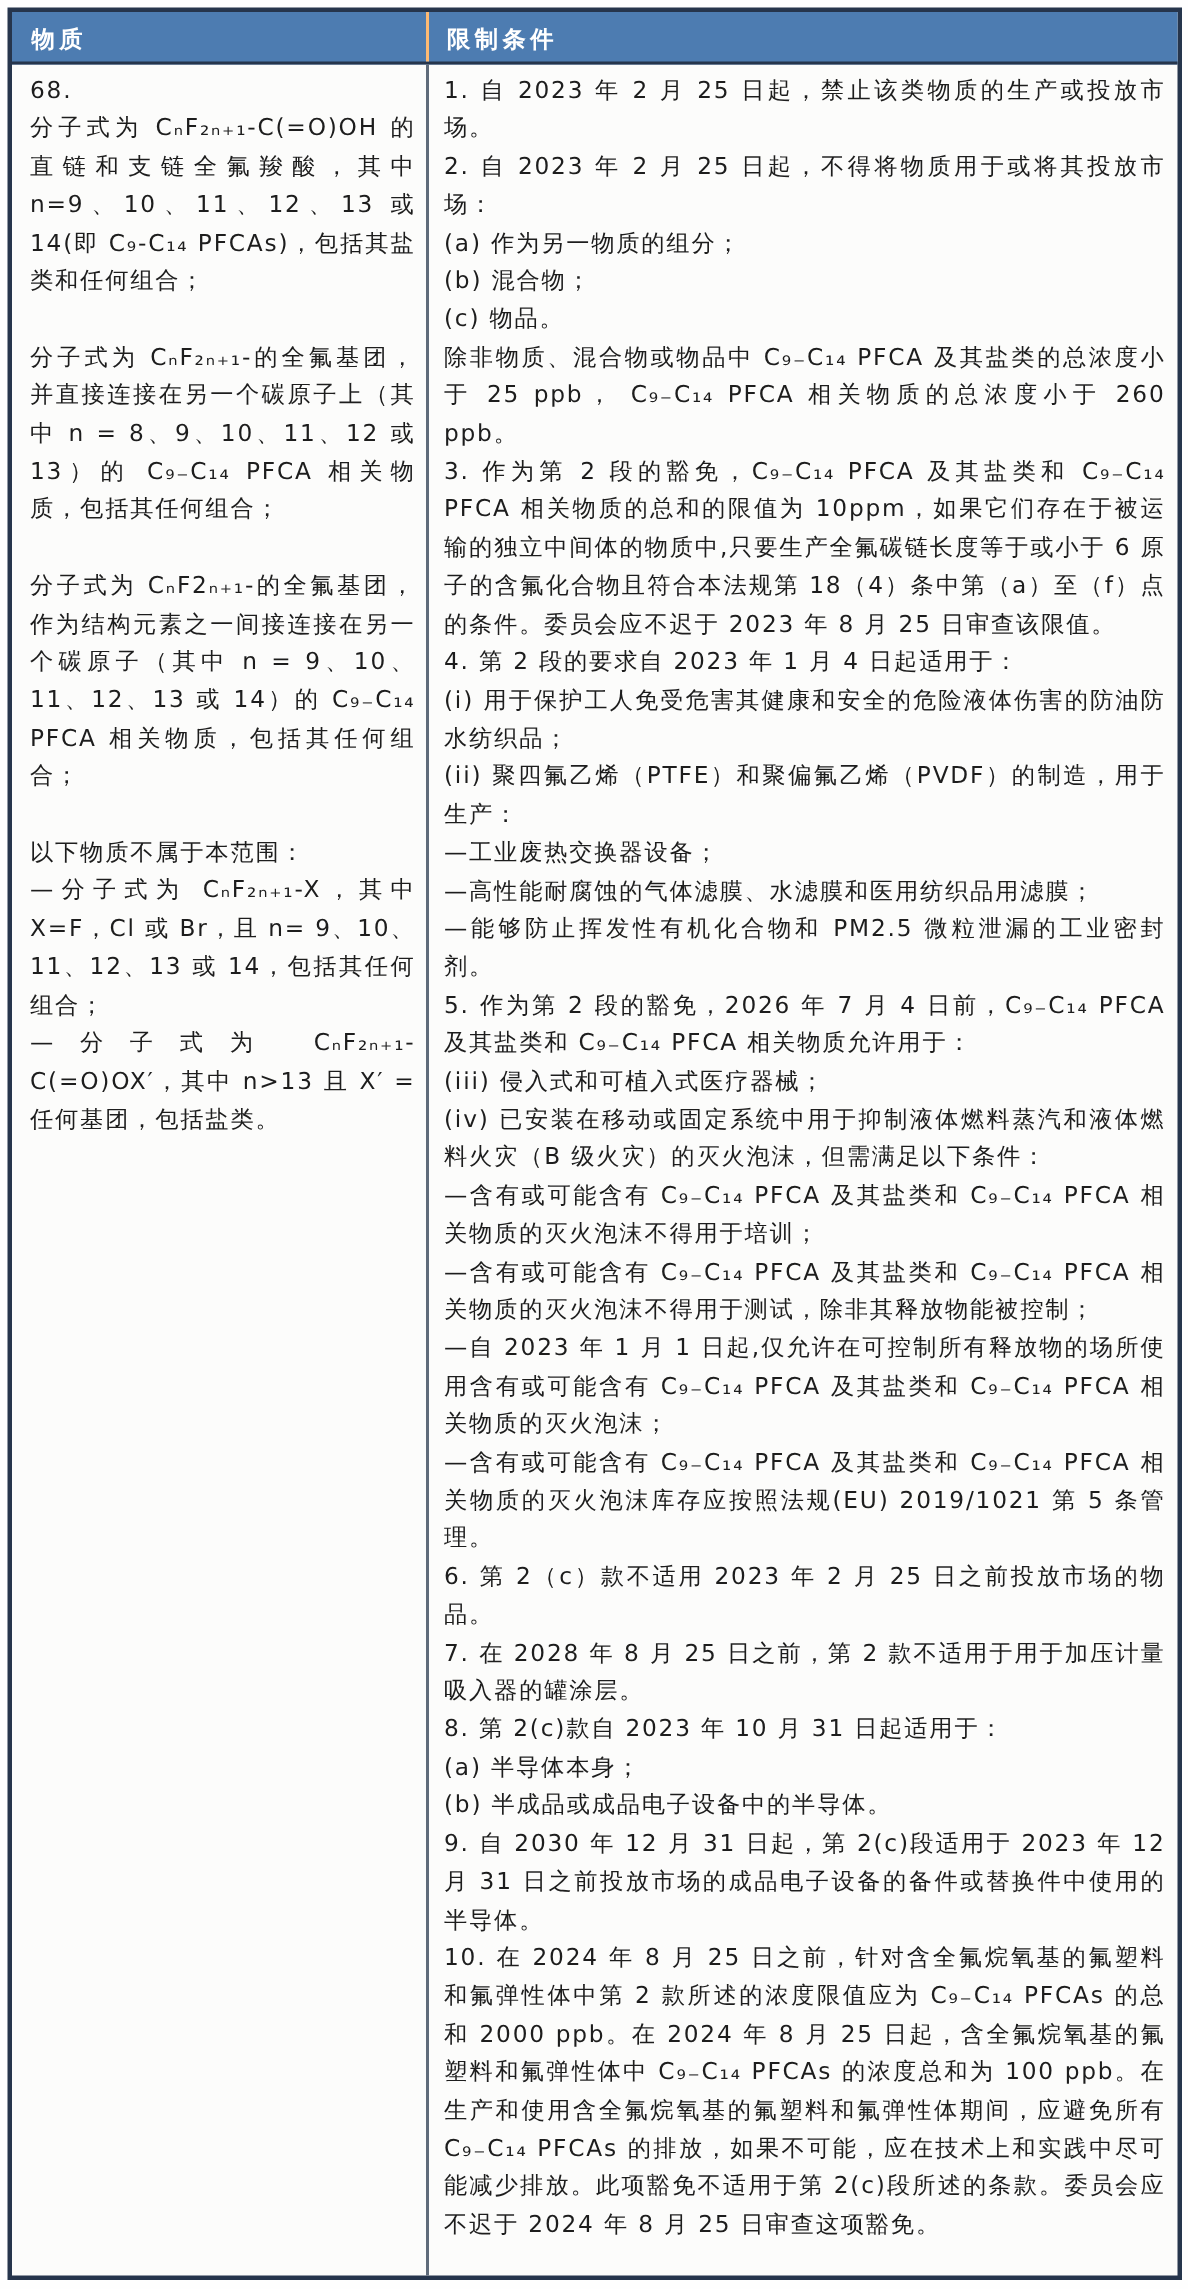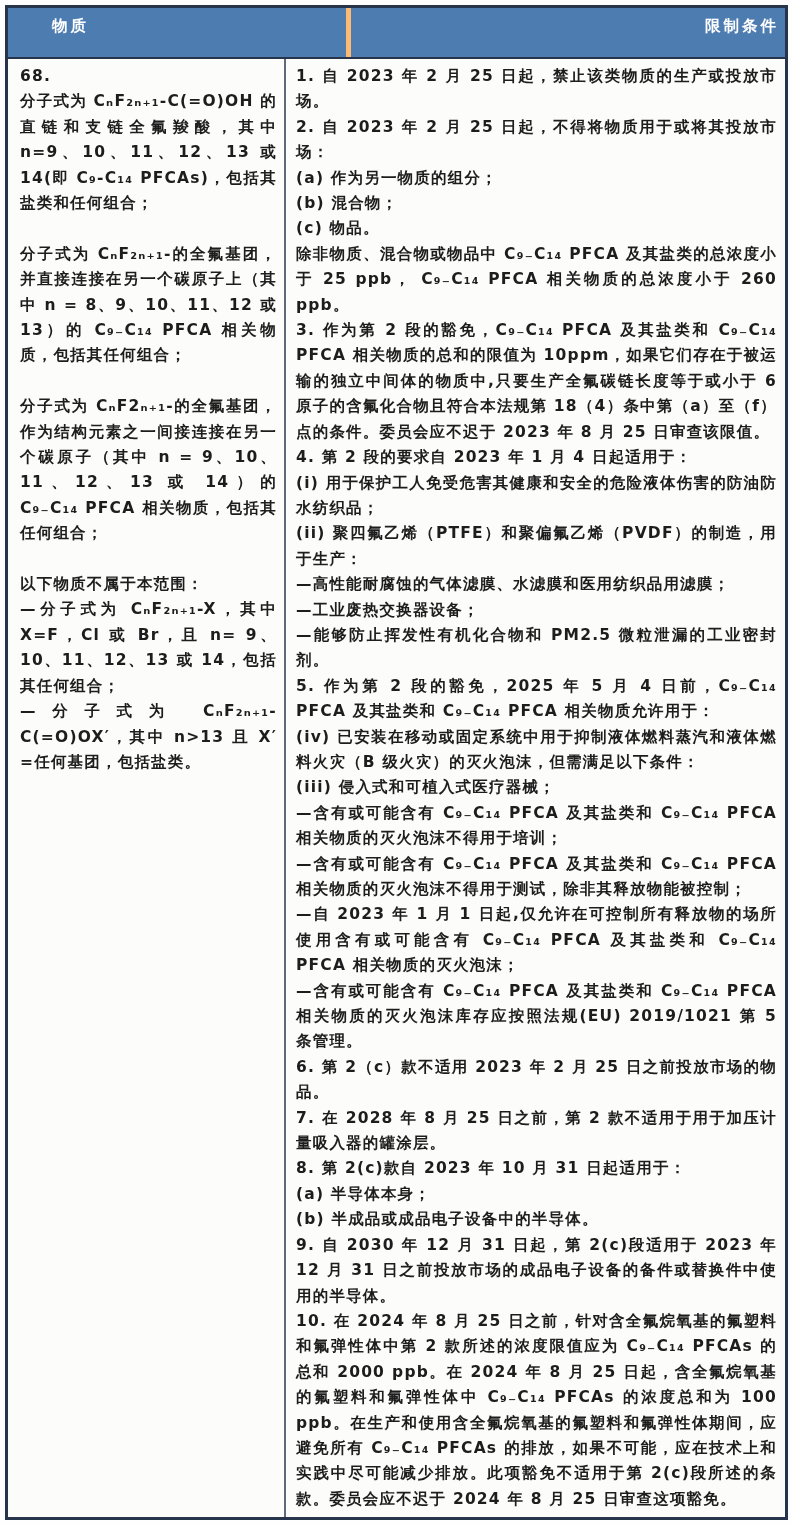--- a/index.html
+++ b/index.html
@@ -27,25 +27,24 @@
     display: flex;
     flex: none;
     background: #4d7cb1;
     border-bottom: 2px solid #26354c;
   }
   .head-cell {
     color: #ffffff;
     font-weight: bold;
     font-size: 15.5px;
     letter-spacing: 3px;
-    padding: 8px 6px 20px 13px;
-    margin-left: 31px;
+    padding: 8px 6px 4px 13px;
   }
   .head-cell.left { width: 276px; flex: none; }
-  .head-cell.right { flex: 1; border-left: 5px solid #fdba74; padding-left: 12px; text-align: right; }
+  .head-cell.right { flex: 1; border-left: 2px solid #fdba74; padding-left: 12px; }
   .body-row {
     display: flex;
     flex: 1;
     color: #1d1d1d;
   }
   .body-cell {
     font-size: 15.5px;
     line-height: 25.4px;
     letter-spacing: 1.2px;
     text-align: justify;
@@ -55,21 +54,20 @@
     padding: 5px 7px 0 12px;
   }
   .body-cell.right {
     flex: 1;
     border-left: 2px solid #5f6b7a;
     padding: 5px 8px 0 10px;
   }
   .body-cell p {
     margin: 0;
     min-height: 25.4px; 
-    font-weight: bold;
   }
 </style>
 </head>
 <body>
 
 <div class="page">
   <div class="table">
 
     <div class="header-row">
       <div class="head-cell left">物质</div>
@@ -95,26 +93,26 @@
         <p>1. 自 2023 年 2 月 25 日起，禁止该类物质的生产或投放市场。</p>
         <p>2. 自 2023 年 2 月 25 日起，不得将物质用于或将其投放市场：</p>
         <p>(a) 作为另一物质的组分；</p>
         <p>(b) 混合物；</p>
         <p>(c) 物品。</p>
         <p>除非物质、混合物或物品中 C₉₋C₁₄ PFCA 及其盐类的总浓度小于 25 ppb， C₉₋C₁₄ PFCA 相关物质的总浓度小于 260 ppb。</p>
         <p>3. 作为第 2 段的豁免，C₉₋C₁₄ PFCA 及其盐类和 C₉₋C₁₄ PFCA 相关物质的总和的限值为 10ppm，如果它们存在于被运输的独立中间体的物质中,只要生产全氟碳链长度等于或小于 6 原子的含氟化合物且符合本法规第 18（4）条中第（a）至（f）点的条件。委员会应不迟于 2023 年 8 月 25 日审查该限值。</p>
         <p>4. 第 2 段的要求自 2023 年 1 月 4 日起适用于：</p>
         <p>(i) 用于保护工人免受危害其健康和安全的危险液体伤害的防油防水纺织品；</p>
         <p>(ii) 聚四氟乙烯（PTFE）和聚偏氟乙烯（PVDF）的制造，用于生产：</p>
+        <p>—工业废热交换器设备；</p>
         <p>—高性能耐腐蚀的气体滤膜、水滤膜和医用纺织品用滤膜；</p>
-        <p>—工业废热交换器设备；</p>
         <p>—能够防止挥发性有机化合物和 PM2.5 微粒泄漏的工业密封剂。</p>
-        <p>5. 作为第 2 段的豁免，2025 年 5 月 4 日前，C₉₋C₁₄ PFCA 及其盐类和 C₉₋C₁₄ PFCA 相关物质允许用于：</p>
+        <p>5. 作为第 2 段的豁免，2026 年 7 月 4 日前，C₉₋C₁₄ PFCA 及其盐类和 C₉₋C₁₄ PFCA 相关物质允许用于：</p>
+        <p>(iii) 侵入式和可植入式医疗器械；</p>
         <p>(iv) 已安装在移动或固定系统中用于抑制液体燃料蒸汽和液体燃料火灾（B 级火灾）的灭火泡沫，但需满足以下条件：</p>
-        <p>(iii) 侵入式和可植入式医疗器械；</p>
         <p>—含有或可能含有 C₉₋C₁₄ PFCA 及其盐类和 C₉₋C₁₄ PFCA 相关物质的灭火泡沫不得用于培训；</p>
         <p>—含有或可能含有 C₉₋C₁₄ PFCA 及其盐类和 C₉₋C₁₄ PFCA 相关物质的灭火泡沫不得用于测试，除非其释放物能被控制；</p>
         <p>—自 2023 年 1 月 1 日起,仅允许在可控制所有释放物的场所使用含有或可能含有 C₉₋C₁₄ PFCA 及其盐类和 C₉₋C₁₄ PFCA 相关物质的灭火泡沫；</p>
         <p>—含有或可能含有 C₉₋C₁₄ PFCA 及其盐类和 C₉₋C₁₄ PFCA 相关物质的灭火泡沫库存应按照法规(EU) 2019/1021 第 5 条管理。</p>
         <p>6. 第 2（c）款不适用 2023 年 2 月 25 日之前投放市场的物品。</p>
         <p>7. 在 2028 年 8 月 25 日之前，第 2 款不适用于用于加压计量吸入器的罐涂层。</p>
         <p>8. 第 2(c)款自 2023 年 10 月 31 日起适用于：</p>
         <p>(a) 半导体本身；</p>
         <p>(b) 半成品或成品电子设备中的半导体。</p>
         <p>9. 自 2030 年 12 月 31 日起，第 2(c)段适用于 2023 年 12 月 31 日之前投放市场的成品电子设备的备件或替换件中使用的半导体。</p>

